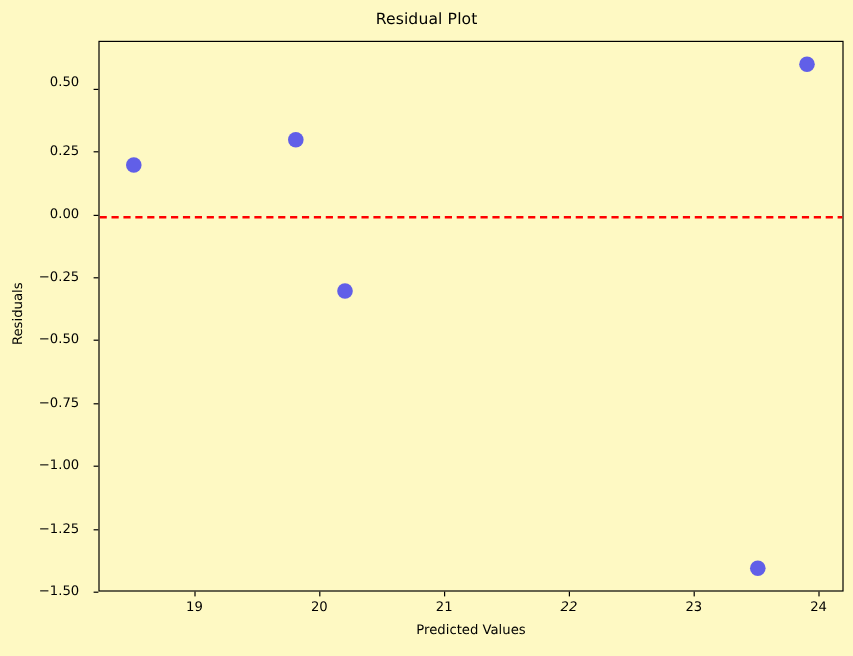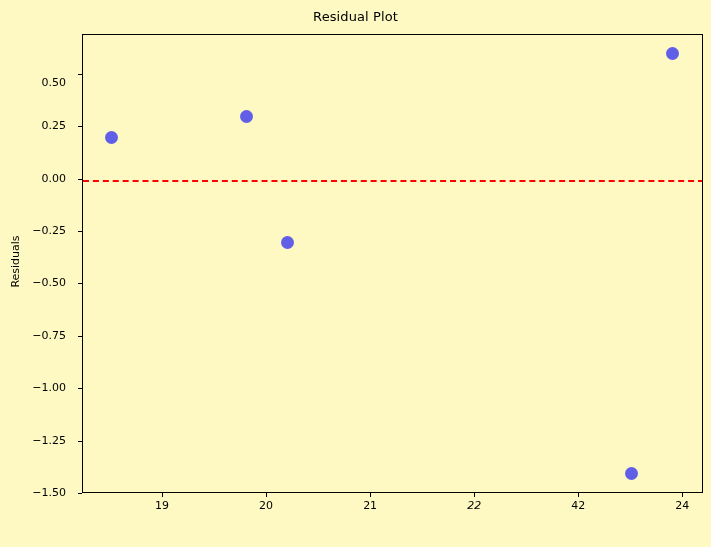--- a/index.html
+++ b/index.html
@@ -134,40 +134,41 @@
   <div id="xticks-layer">
       <div class="xtick-mark" style="left: 162.095px;"></div>
       <div class="xtick-label" style="left: 162.095px;">19</div>
       <div class="xtick-mark" style="left: 266.116px;"></div>
       <div class="xtick-label" style="left: 266.116px; text-align: center;">20</div>
       <div class="xtick-mark" style="left: 370.136px;"></div>
       <div class="xtick-label" style="left: 370.136px;">21</div>
       <div class="xtick-mark" style="left: 474.156px;"></div>
       <div class="xtick-label" style="left: 474.156px; font-style: italic;">22</div>
       <div class="xtick-mark" style="left: 578.176px;"></div>
-      <div class="xtick-label" style="left: 578.176px;">42</div>
+      <div class="xtick-label" style="left: 578.176px;">23</div>
       <div class="xtick-mark" style="left: 682.196px;"></div>
       <div class="xtick-label" style="left: 682.196px;">24</div>
     </div>
   <div id="yticks-layer">
       <div class="ytick-mark" style="top: 73.8219px;"></div>
-      <div class="ytick-label" style="top: 83px;">0.50</div>
+      <div class="ytick-label" style="top: 69px;">0.50</div>
       <div class="ytick-mark" style="top: 126.219px;"></div>
       <div class="ytick-label" style="top: 126.219px;">0.25</div>
       <div class="ytick-mark" style="top: 178.616px;"></div>
       <div class="ytick-label" style="top: 178.616px;">0.00</div>
       <div class="ytick-mark" style="top: 231.014px;"></div>
       <div class="ytick-label" style="top: 231.014px;">−0.25</div>
       <div class="ytick-mark" style="top: 283.411px;"></div>
       <div class="ytick-label" style="top: 283.411px;">−0.50</div>
       <div class="ytick-mark" style="top: 335.808px;"></div>
       <div class="ytick-label" style="top: 335.808px;">−0.75</div>
       <div class="ytick-mark" style="top: 388.205px;"></div>
       <div class="ytick-label" style="top: 388.205px;">−1.00</div>
       <div class="ytick-mark" style="top: 440.603px;"></div>
       <div class="ytick-label" style="top: 441px;">−1.25</div>
       <div class="ytick-mark" style="top: 493px;"></div>
       <div class="ytick-label" style="top: 493px;">−1.50</div>
     </div>
 
+  <div id="xlabel">Predicted Values</div>
   <div id="ylabel">Residuals</div>
 
 </div>
 
 </body></html>

